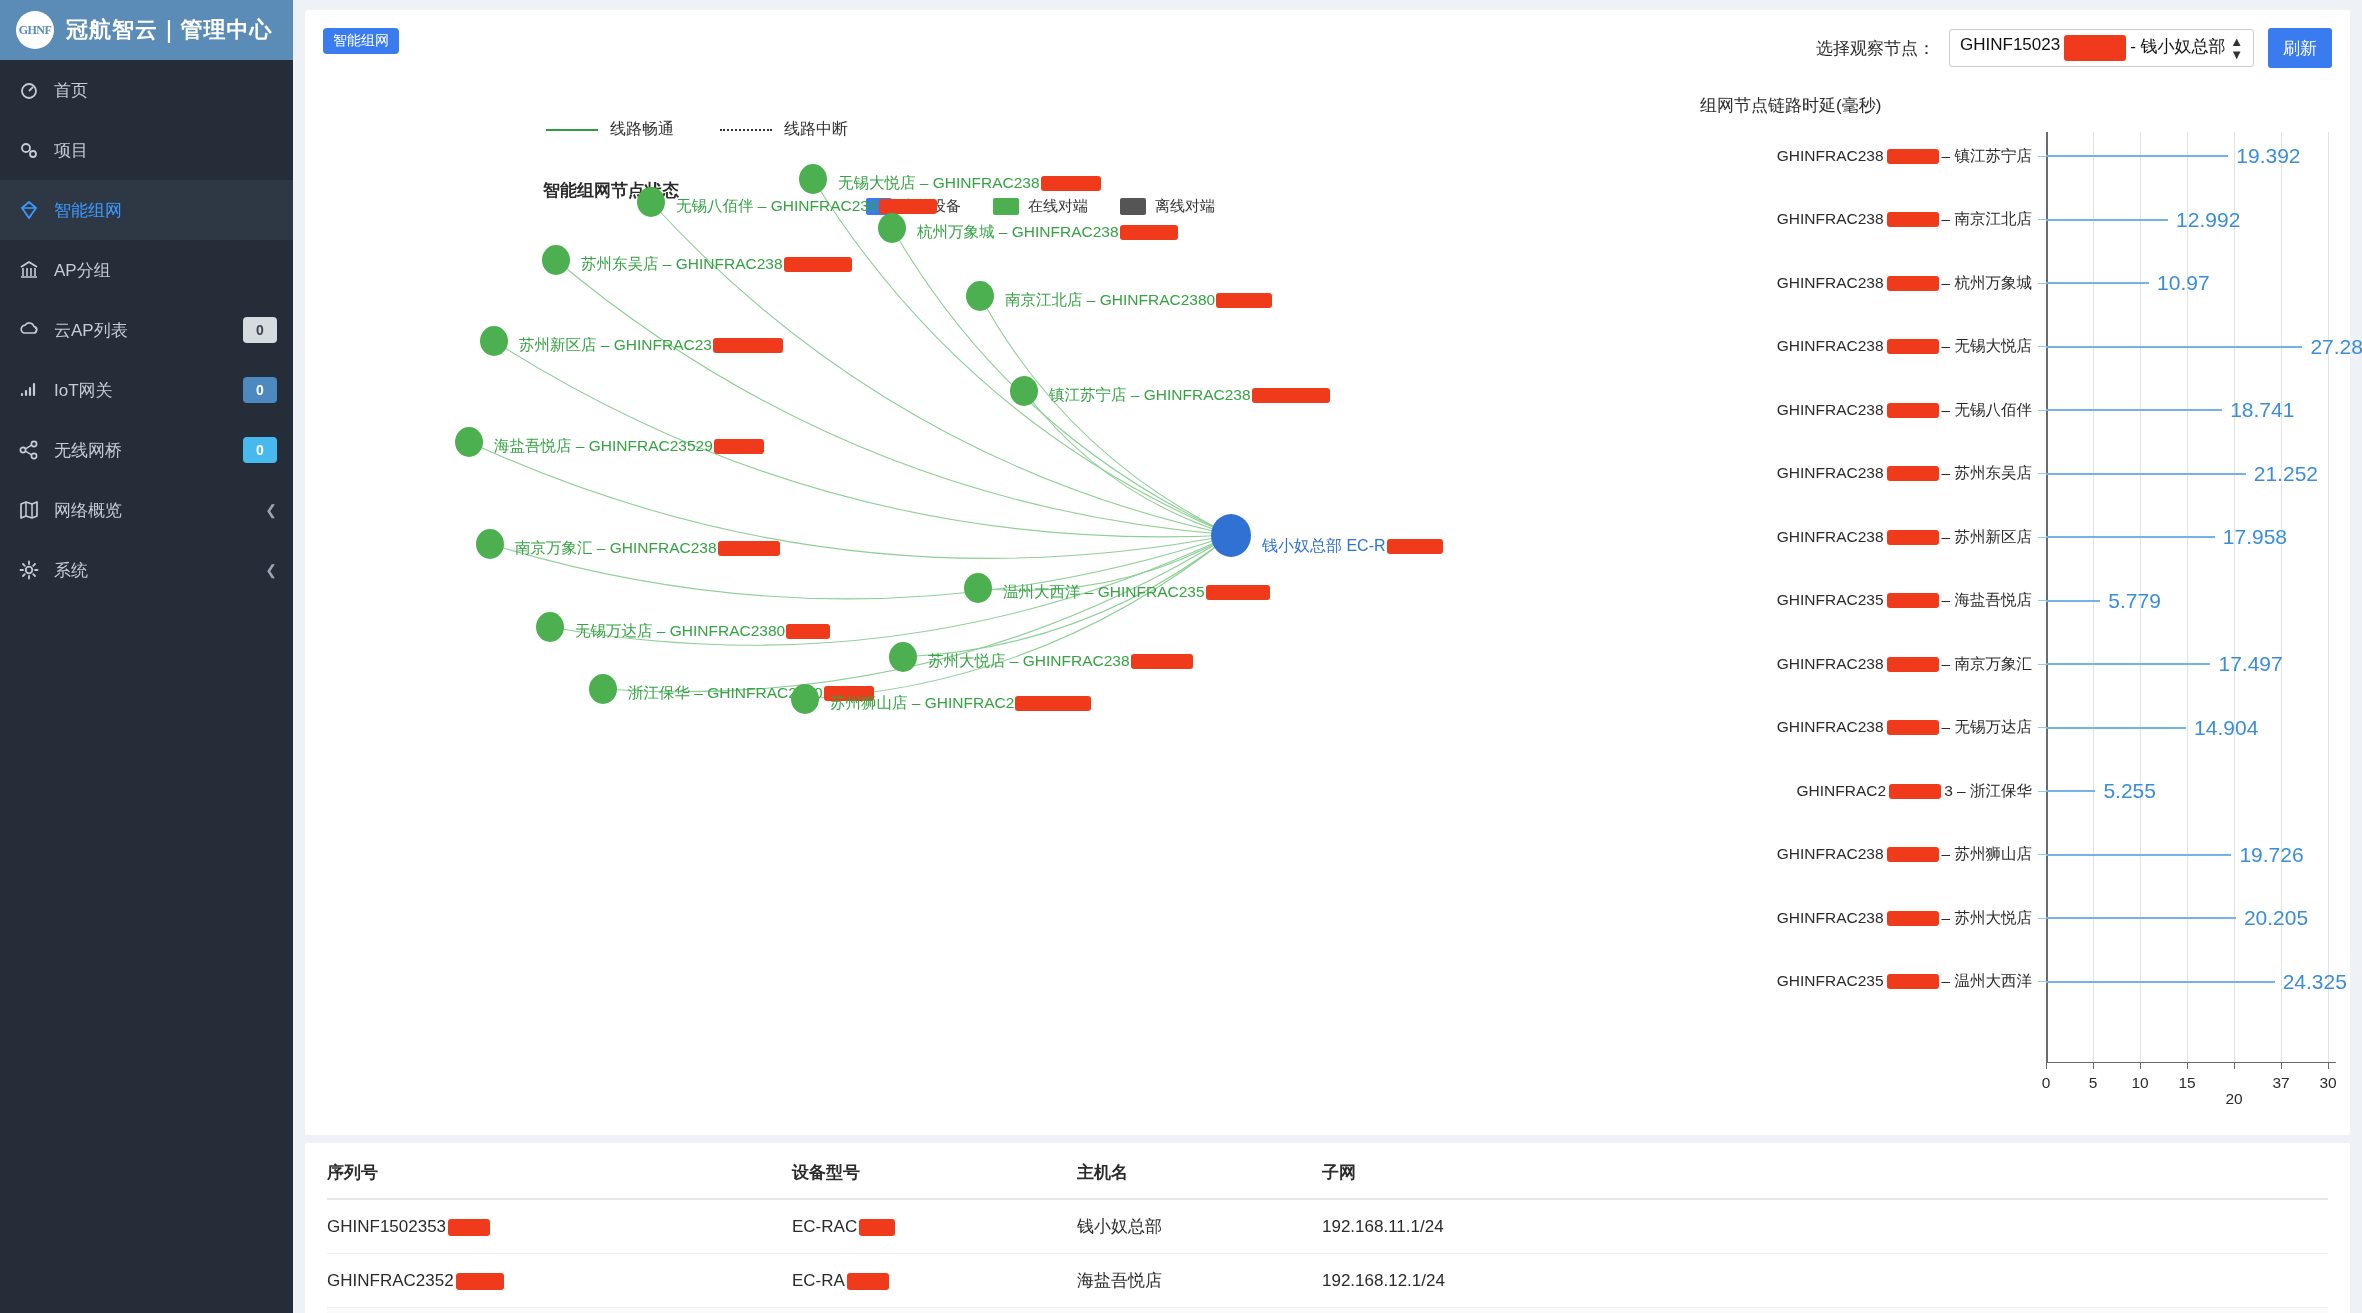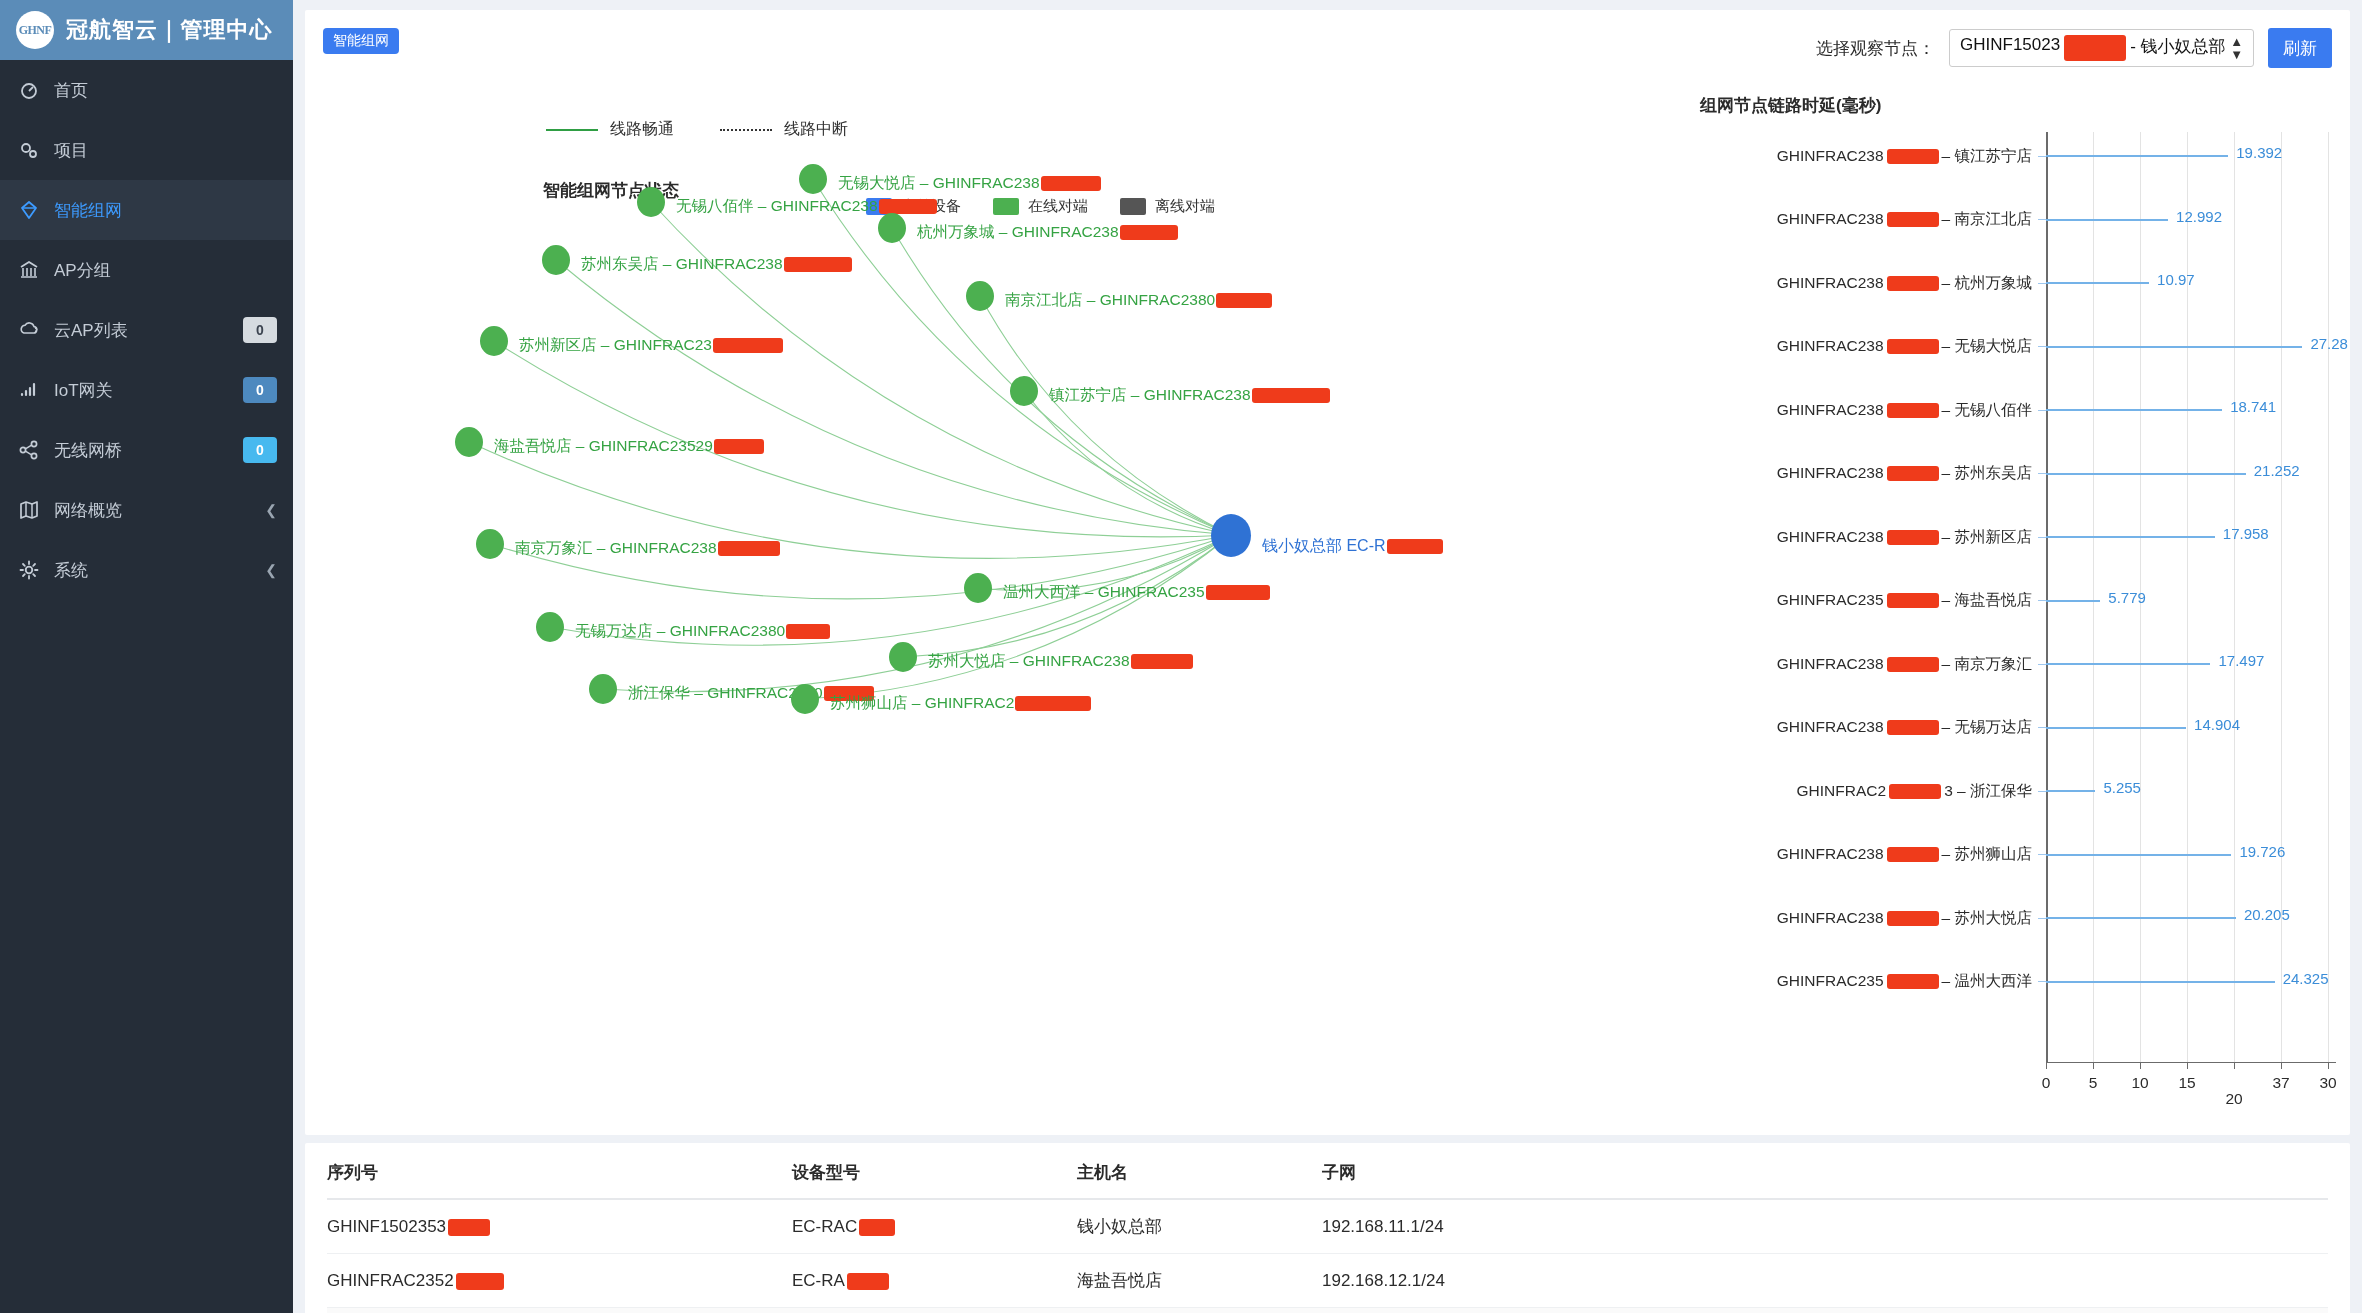--- a/index.html
+++ b/index.html
@@ -85,32 +85,32 @@
 
   #topo-svg { position: absolute; left: 0; top: 0; width: 1405px; height: 1040px; }
   .node { position: absolute; display: flex; align-items: flex-end; white-space: nowrap; }
   .dot { width: 28px; height: 30px; border-radius: 50%; background: #4cb050; flex: 0 0 28px; }
   .dot.hub { width: 40px; height: 43px; background: #2f72d4; flex: 0 0 40px; }
   .node .txt { font-size: 15.5px; color: #35a343; margin-left: 11px; display: flex; align-items: center; }
   .node.hub-node .txt { color: #2f72d4; font-size: 16px; }
 
   
   #chart { position: absolute; right: 14px; top: 84px; width: 640px; height: 1020px; }
-  .chart-title { font-size: 17px; font-weight: bold; color: #2b2b2b; margin-left: 4px; }
+  .chart-title { font-size: 17px; font-weight: normal; color: #2b2b2b; margin-left: 4px; }
   .chart-body { position: absolute; left: 0; top: 38px; width: 640px; height: 960px; }
   .chart-rows { position: absolute; left: 0; top: 0; width: 640px; height: 890px; }
   .crow { position: absolute; left: 0; width: 640px; height: 42px; display: flex; align-items: center; }
   .crow .ylabel {
     width: 342px; text-align: right; font-size: 15.5px; color: #2b2b2b;
     white-space: nowrap; padding-right: 6px; position: relative; overflow: visible;
   }
   .crow .tick { width: 8px; height: 0; border-top: 1.5px solid #9fc7ee; flex: 0 0 8px; }
   .crow .barwrap { flex: 1; height: 42px; position: relative; }
   .crow .bar { position: absolute; left: 0; top: 20px; height: 0; border-top: 2px solid #74b2e8; }
-  .crow .val { position: absolute; top: 9px; font-size: 15px; color: #3b8dd8; white-space: nowrap; }
+  .crow .val { position: absolute; top: 9px; font-size: 21px; color: #3b8dd8; white-space: nowrap; }
   .grid { position: absolute; left: 350px; top: 0; right: 0; height: 930px; }
   .gline { position: absolute; top: 0; width: 1px; height: 930px; background: #e3e3e3; }
   .gline.axis { background: #6b6b6b; width: 1.5px; }
   .xaxis { position: absolute; left: 350px; top: 930px; right: 0; height: 1px; background: #6b6b6b; }
   .xtick { position: absolute; top: 930px; width: 1px; height: 7px; background: #6b6b6b; }
   .xlab { position: absolute; top: 942px; font-size: 15.5px; color: #2b2b2b; transform: translateX(-50%); }
 
   
   #card-bottom { position: absolute; left: 12px; right: 12px; top: 1143px; height: 180px; background: #fff; border-radius: 2px; padding: 0 22px; }
   .tbl { width: 100%; border-collapse: collapse; }

